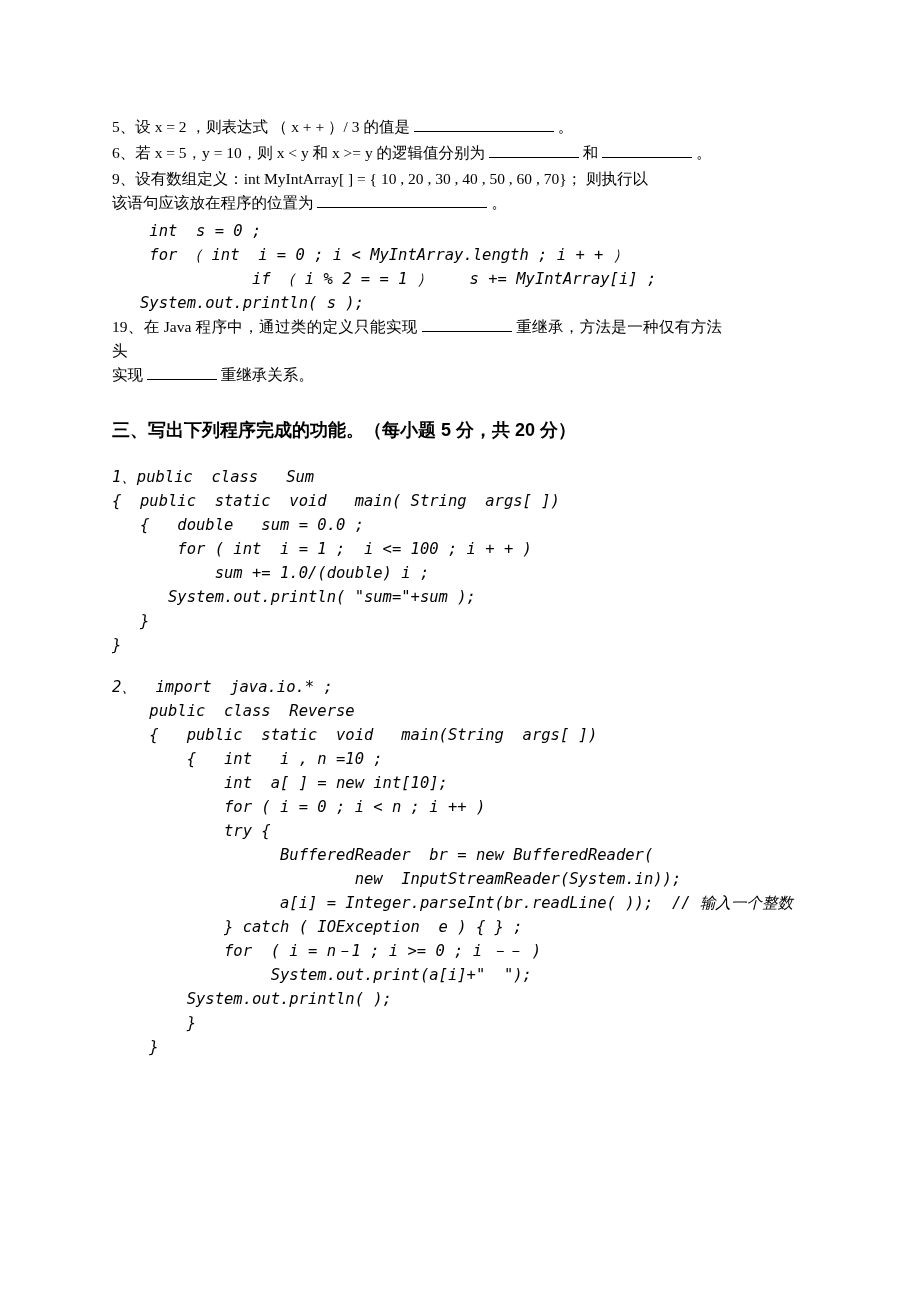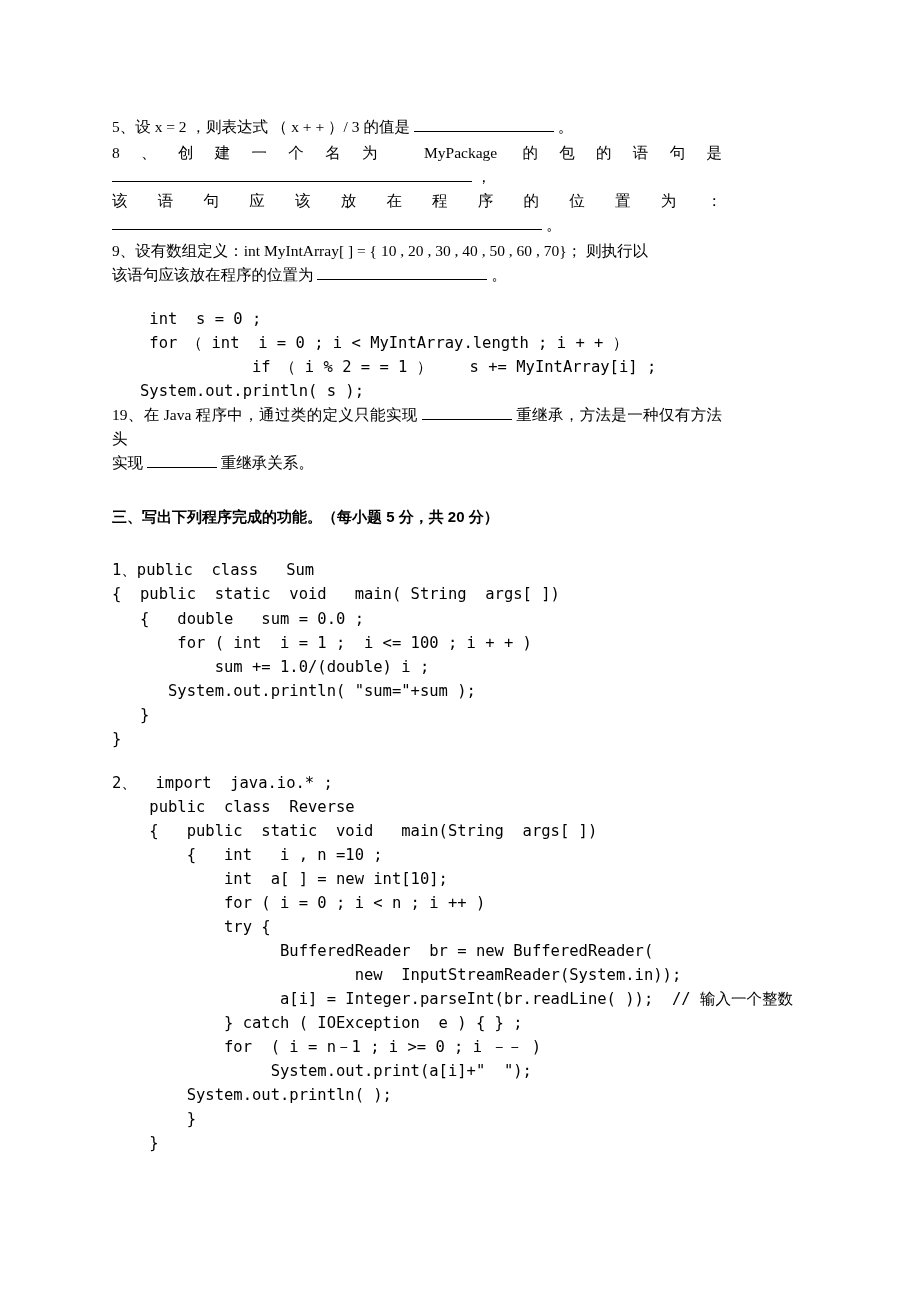--- a/index.html
+++ b/index.html
@@ -25,57 +25,57 @@
     vertical-align: baseline;
   }
   .w-short  { min-width: 90px; }
   .w-med    { min-width: 140px; }
   .w-long   { min-width: 170px; }
   .w-xlong  { min-width: 360px; }
   .w-xxlong { min-width: 430px; }
   .section-title {
     font-family: "SimHei", "黑体", sans-serif;
     font-weight: bold;
-    font-size: 15px;
+    font-size: 18px;
     margin-top: 30px;
-    margin-bottom: 30px;
+    margin-bottom: 20px;
   }
   .q {
     margin-bottom: 2px;
     text-align: justify;
   }
   .codeblock {
     font-family: "SimSun", "宋体", monospace;
     white-space: pre;
     line-height: 1.55;
-    margin-top: 20px;
+    margin-top: 4px;
     margin-bottom: 18px;
+    font-style: italic;
   }
 </style>
 </head>
 <body>
 
 <div class="page">
 
   <div class="q">
     <span>5、设 x = 2 ，则表达式 （ x + + ）/ 3 的值是</span>
     <span class="blank w-med"></span>
     <span> 。</span>
   </div>
 
+  <div class="q">
+    <span>6、若 x = 5，y = 10，则 x &lt; y 和 x &gt;= y 的逻辑值分别为</span>
+    <span class="blank w-short"></span>
+    <span>和 </span>
+    <span class="blank w-short"></span>
+    <span> 。</span>
+  </div>
 
 
-  <div class="q">
-    <span>8、创建一个名为 MyPackage 的包的语句是</span>
-    <span class="blank w-xlong"></span>
-    <span>，</span><br>
-    <span>该语句应该放在程序的位置为：</span>
-    <span class="blank w-xxlong"></span>
-    <span>。</span>
-  </div>
 
   <div class="q">
     <span>9、设有数组定义：int   MyIntArray[ ] = { 10 , 20 , 30 , 40 , 50 , 60 , 70}；  则执行以</span><br>
     <span>该语句应该放在程序的位置为  </span>
     <span class="blank w-long"></span>
     <span>。</span>
     <div class="codeblock">    int  s = 0 ;
     for （ int  i = 0 ; i &lt; MyIntArray.length ; i + + ）
                if （ i % 2 = = 1 ）    s += MyIntArray[i] ;
    System.out.println( s );</div>

